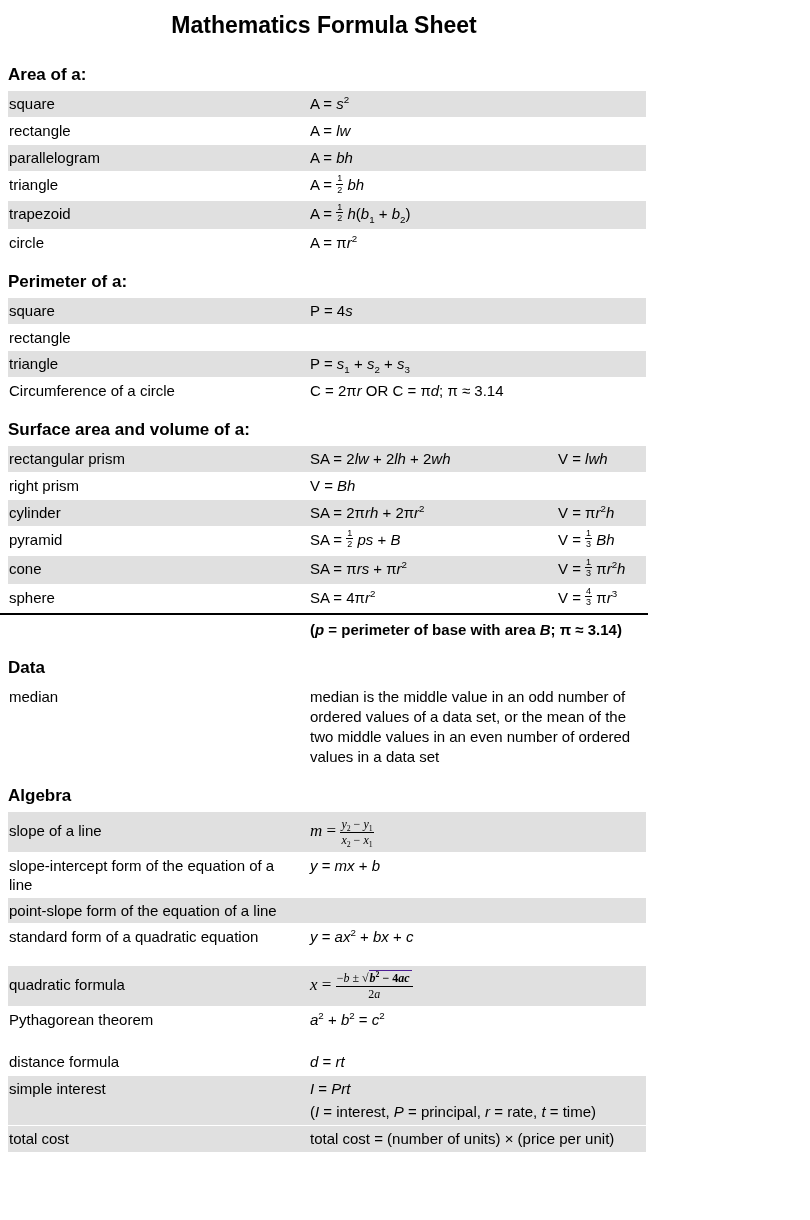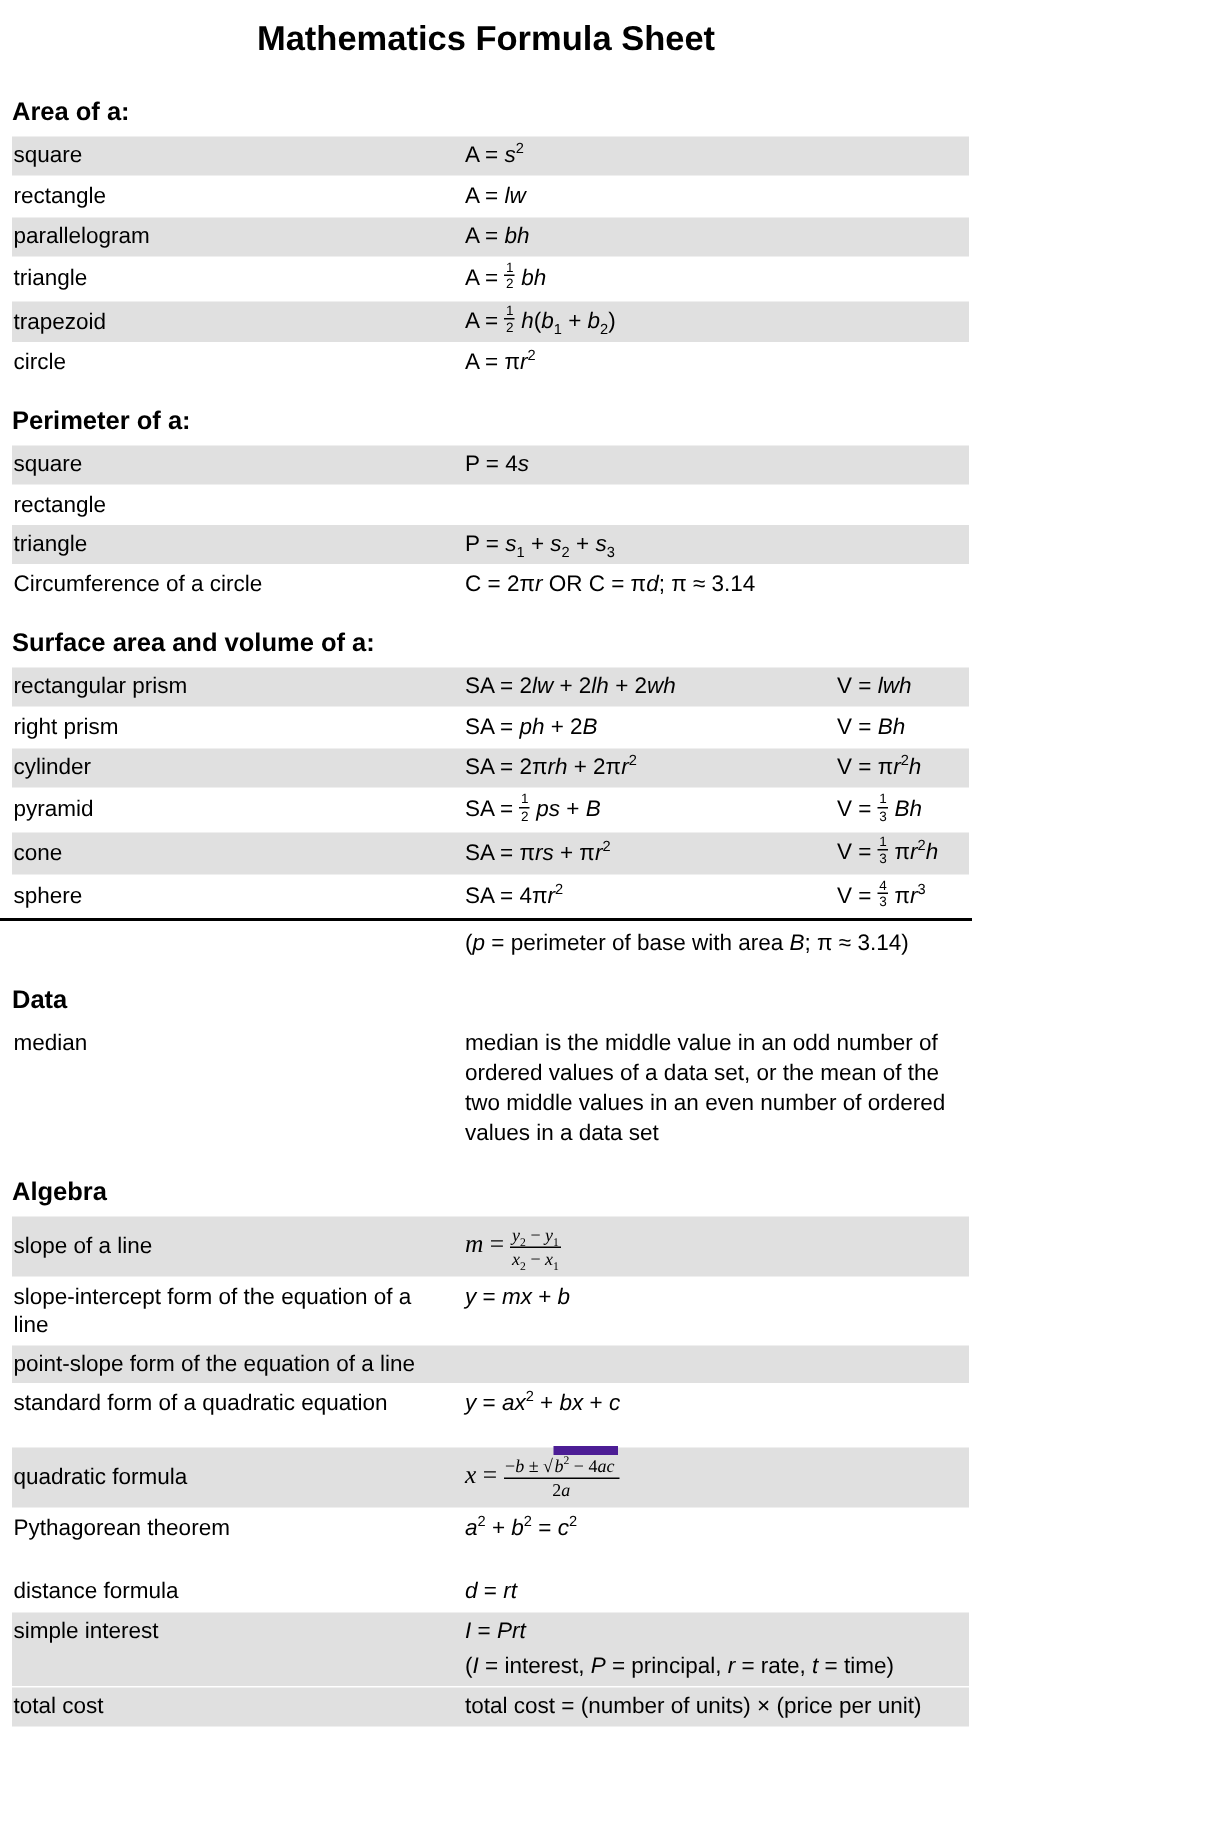--- a/index.html
+++ b/index.html
@@ -38,23 +38,23 @@
   .frac {
     display:inline-block; vertical-align:middle; text-align:center;
     font-size:9px; line-height:1.15; position:relative; top:-2px;
   }
   .frac .fn { display:block; padding:0 1px; }
   .frac .fd { display:block; border-top:1px solid #000; padding:0 1px; }
   .row.serif .math { font-family:"Liberation Serif", serif; font-size:17px; }
   .row.serif { padding:5px 0; }
   .row.serif .frac { font-size:12px; top:0; line-height:1.2; }
   .sqrt { white-space:nowrap; }
-  .sqrt .rad { border-top:6px solid #4c1d95; padding:0 2px 0 1px; }
+  .sqrt .rad { border-top:1px solid #4c1d95; padding:0 2px 0 1px;font-weight:bold; }
   .divider { border-top:2px solid #000; margin:1px 0 2px 0; }
-  .footnote { margin-left:310px; padding:3px 0 2px 0; }
+  .footnote { margin-left:310px; padding:3px 0 2px 0;font-weight:bold; }
   .spacer { height:15px; }
 </style>
 </head>
 <body>
 
 <div class="page">
   <h1 class="title">Mathematics Formula Sheet</h1>
   <div>
       <section>
         <h2 class="heading">Area of a:</h2>
@@ -123,23 +123,20 @@
         <h2 class="heading">Surface area and volume of a:</h2>
         <div class="row shaded">
           <div class="label">rectangular prism</div>
           <div class="math">
             <div class="mline">SA = 2<span class="v">lw</span> + 2<span class="v">lh</span> + 2<span class="v">wh</span></div>
           </div>
           <div class="math2">V = <span class="v">lwh</span></div>
         </div>
         <div class="row">
           <div class="label">right prism</div>
-          <div class="math">
-            <div class="mline">SA = <span class="v">ph</span> + 2<span class="v">B</span></div>
-          </div>
           <div class="math2">V = <span class="v">Bh</span></div>
         </div>
         <div class="row shaded">
           <div class="label">cylinder</div>
           <div class="math">
             <div class="mline">SA = 2π<span class="v">rh</span> + 2π<span class="v">r</span><sup>2</sup></div>
           </div>
           <div class="math2">V = π<span class="v">r</span><sup>2</sup><span class="v">h</span></div>
         </div>
         <div class="row">

